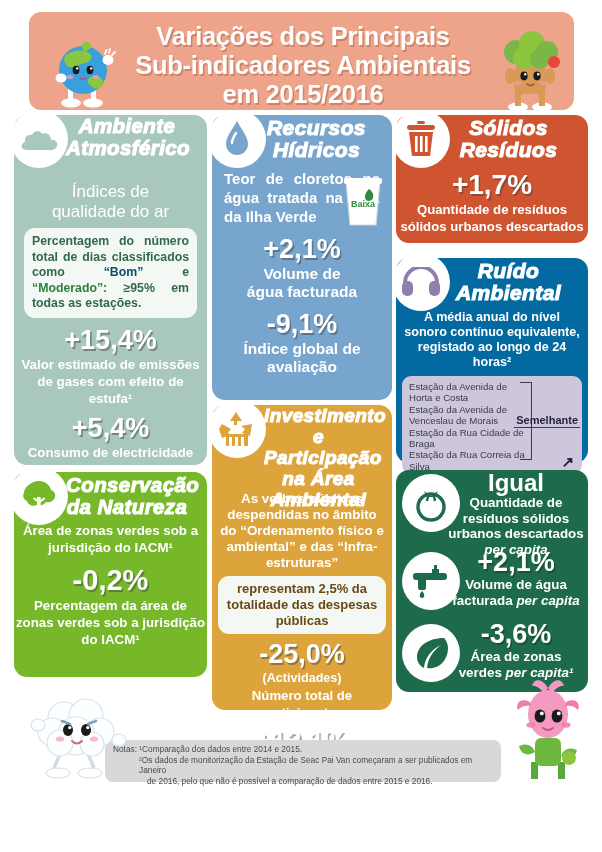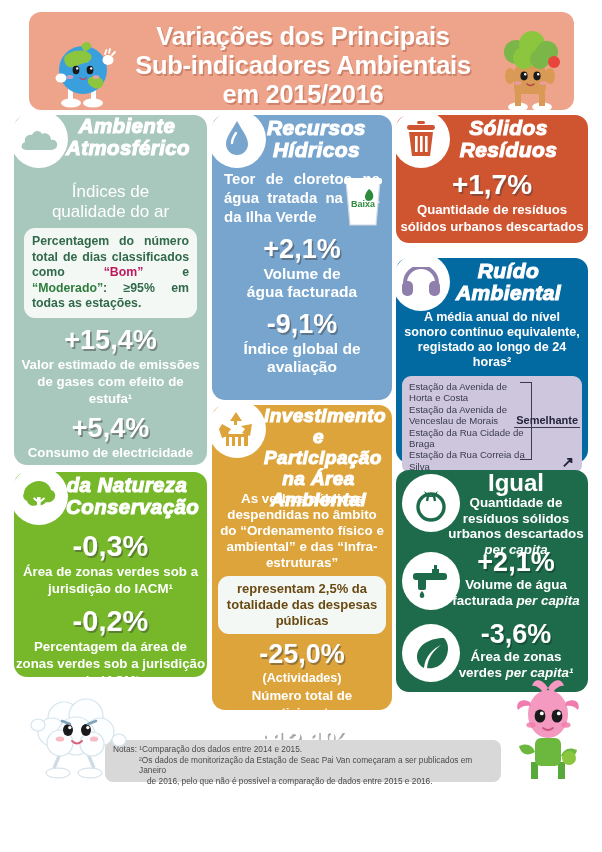--- a/index.html
+++ b/index.html
@@ -205,46 +205,45 @@
       </div>
       <div class="panel-title pt-atm">
         <span>Ambiente</span>
         <span>Atmosférico</span>
       </div>
     </div>
 
     <div class="sub">Índices de<br>qualidade do ar</div>
 
     <div class="whitebox">
-      <span>Percentagem do número total de dias classificados como </span><span style="color:#be185d">“Bom”</span><span> e </span><span style="color:#2f7d3e">“Moderado”</span><span>: ≥95% em todas as estações.</span>
+      <span>Percentagem do número total de dias classificados como </span><span style="color:#0c4a6e">“Bom”</span><span> e </span><span style="color:#2f7d3e">“Moderado”</span><span>: ≥95% em todas as estações.</span>
     </div>
 
     <div class="val v1">+15,4%</div>
     <div class="cap">Valor estimado de emissões de gases com efeito de estufa¹</div>
     <div class="val v2">+5,4%</div>
     <div class="cap">Consumo de electricidade</div>
     <div class="val v3">+4,8%</div>
     <div class="cap">Consumo de energia por unidade do PIB</div>
   </div>
 
   <div class="panel" id="p-nat">
     <div class="panel-head">
       <div class="badge">
         <svg width="38" height="38" viewBox="0 0 38 38">
           <path d="M19 4c6 0 11 4 12 9 3 1 5 4 4 7-1 4-5 6-9 5-2 3-6 4-9 3-4 2-9 0-10-4-3-1-5-5-3-8 0-6 8-12 15-12z" fill="#76b82a"></path>
           <rect x="17" y="20" width="3.6" height="14" fill="#fff"></rect>
           <path d="M18.6 25l-5-4M19.6 25l5-4" stroke="#fff" stroke-width="2" fill="none"></path>
         </svg>
       </div>
       <div class="panel-title">
+        <span>Conservação</span>
         <span>da Natureza</span>
-        <span>Conservação</span>
-      </div>
-    </div>
-    <div class="val v">-0,3%</div>
+      </div>
+    </div>
     <div class="cap">Área de zonas verdes sob a jurisdição do IACM¹</div>
     <div class="val v">-0,2%</div>
     <div class="cap">Percentagem da área de zonas verdes sob a jurisdição do IACM¹</div>
   </div>
 
   <div class="panel" id="p-hid">
     <div class="panel-head">
       <div class="badge">
         <svg width="28" height="40" viewBox="0 0 28 40">
           <path d="M14 2C9 11 3 18 3 25a11 11 0 0022 0c0-7-6-14-11-23z" fill="#78a5ce"></path>

